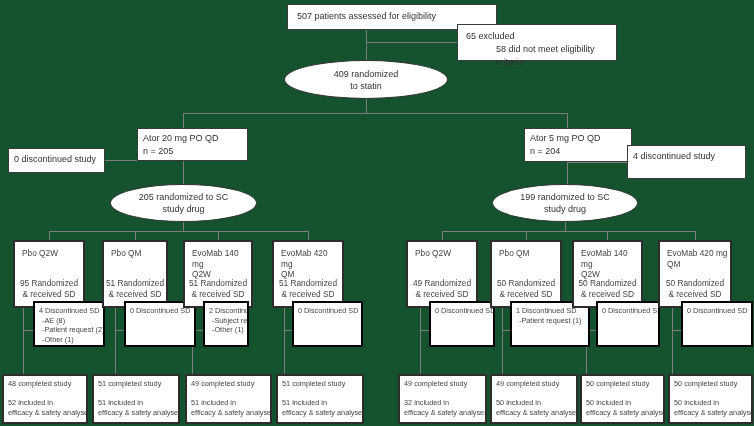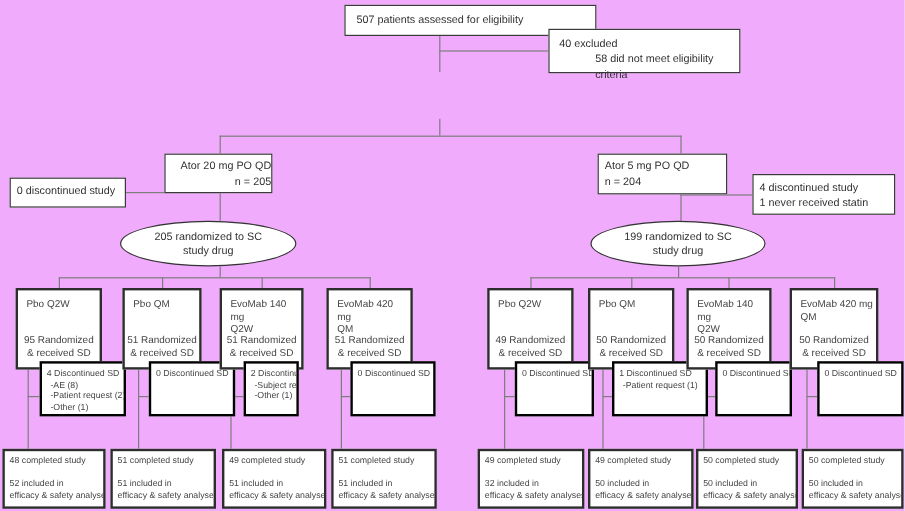--- a/index.html
+++ b/index.html
@@ -1,38 +1,38 @@
 <!DOCTYPE html>
 <html><head>
 <meta charset="utf-8">
 <style>
   html,body{margin:0;padding:0;background:#fff;}
   #canvas{
-    position:relative;width:754px;height:426px;background:#f0abfc;overflow:hidden;
+    position:relative;width:754px;height:426px;background:#14532d;overflow:hidden;
     font-family:"Liberation Sans","DejaVu Sans",sans-serif;color:#2f2f2f;
   }
   
   .h,.v{position:absolute;background:#7d7d7d;}
   .h{height:1px;}
   .v{width:1px;}
   
   .tbox{position:absolute;border:1.5px solid #3a3a3a;background:#fff;box-sizing:border-box;font-size:9px;color:#323232;}
   .ellipse{position:absolute;border:1.5px solid #333;border-radius:50%;background:#fff;box-sizing:border-box;
     display:flex;flex-direction:column;align-items:center;justify-content:center;
     font-size:9px;line-height:12px;text-align:center;color:#323232;}
   .assessed{left:287px;top:4px;width:210px;height:26px;line-height:22px;padding-left:9px;}
   .excl{left:457px;top:24px;width:160px;height:37px;padding:5px 0 0 8px;line-height:13px;}
   .excl .ind2{padding-left:30px;}
   .randell{left:284px;top:60px;width:164px;height:39px;}
   .ator{padding:3px 0 0 5px;line-height:13px;}
-  .atorL{left:137px;top:128px;width:90px;height:33px;text-align:right;}
-  .atorR{left:498px;top:128px;width:108px;height:34px;}
+  .atorL{left:137px;top:128px;width:111px;height:33px;}
+  .atorR{left:524px;top:128px;width:108px;height:34px;}
   .sideL{left:8px;top:148px;width:97px;height:25px;line-height:21px;padding-left:5px;}
   .sideR{left:627px;top:145px;width:119px;height:34px;padding:4px 0 0 5px;line-height:13px;}
-  .scL{left:100px;top:184px;width:147px;height:38px;}
+  .scL{left:110px;top:184px;width:147px;height:38px;}
   .scR{left:492px;top:184px;width:146px;height:38px;}
   
   .armbox{position:absolute;top:240px;height:68px;border:2px solid #2d2d2d;background:#fff;box-sizing:border-box;
     font-size:8.3px;color:#454545;}
   .arm-title{padding:6px 2px 0 7px;line-height:10.5px;}
   .arm-n{position:absolute;top:36px;left:0;right:0;text-align:center;line-height:11px;}
   .discbox{position:absolute;top:301px;height:46px;border:2px solid #000000;background:#fff;box-sizing:border-box;
     font-size:7.3px;line-height:9.5px;color:#454545;padding:3px 1px 0 4px;white-space:nowrap;overflow:hidden;}
   .discbox .ind{padding-left:3px;}
   .compbox{position:absolute;top:374px;height:50px;border:2px solid #2d2d2d;background:#fff;box-sizing:border-box;
@@ -52,38 +52,41 @@
   <div class="v" style="left:567px;top:113px;height:15px"></div>
   <div class="h" style="left:105px;top:160px;width:78px"></div>
   <div class="v" style="left:183px;top:161px;height:23px"></div>
   <div class="h" style="left:567px;top:162px;width:60px"></div>
   <div class="v" style="left:567px;top:162px;height:22px"></div>
 
   <div class="tbox assessed">
     <span>507 patients assessed for eligibility</span>
   </div>
   <div class="tbox excl">
-    <div>40 excluded</div>
+    <div>65 excluded</div>
     <div class="ind2">58 did not meet eligibility criteria</div>
+  </div>
+  <div class="ellipse randell">
+    <div>409 randomized</div>
+    <div>to statin</div>
   </div>
 
   <div class="tbox ator atorL">
     <div>Ator 20 mg PO QD</div>
     <div>n = 205</div>
   </div>
   <div class="tbox sideL">
     <span>0 discontinued study</span>
   </div>
   <div class="tbox ator atorR">
     <div>Ator 5 mg PO QD</div>
     <div>n = 204</div>
   </div>
   <div class="tbox sideR">
     <div>4 discontinued study</div>
-    <div>1 never received statin</div>
   </div>
 
   <div class="ellipse scL">
     <div>205 randomized to SC</div>
     <div>study drug</div>
   </div>
   <div class="ellipse scR">
     <div>199 randomized to SC</div>
     <div>study drug</div>
   </div>

